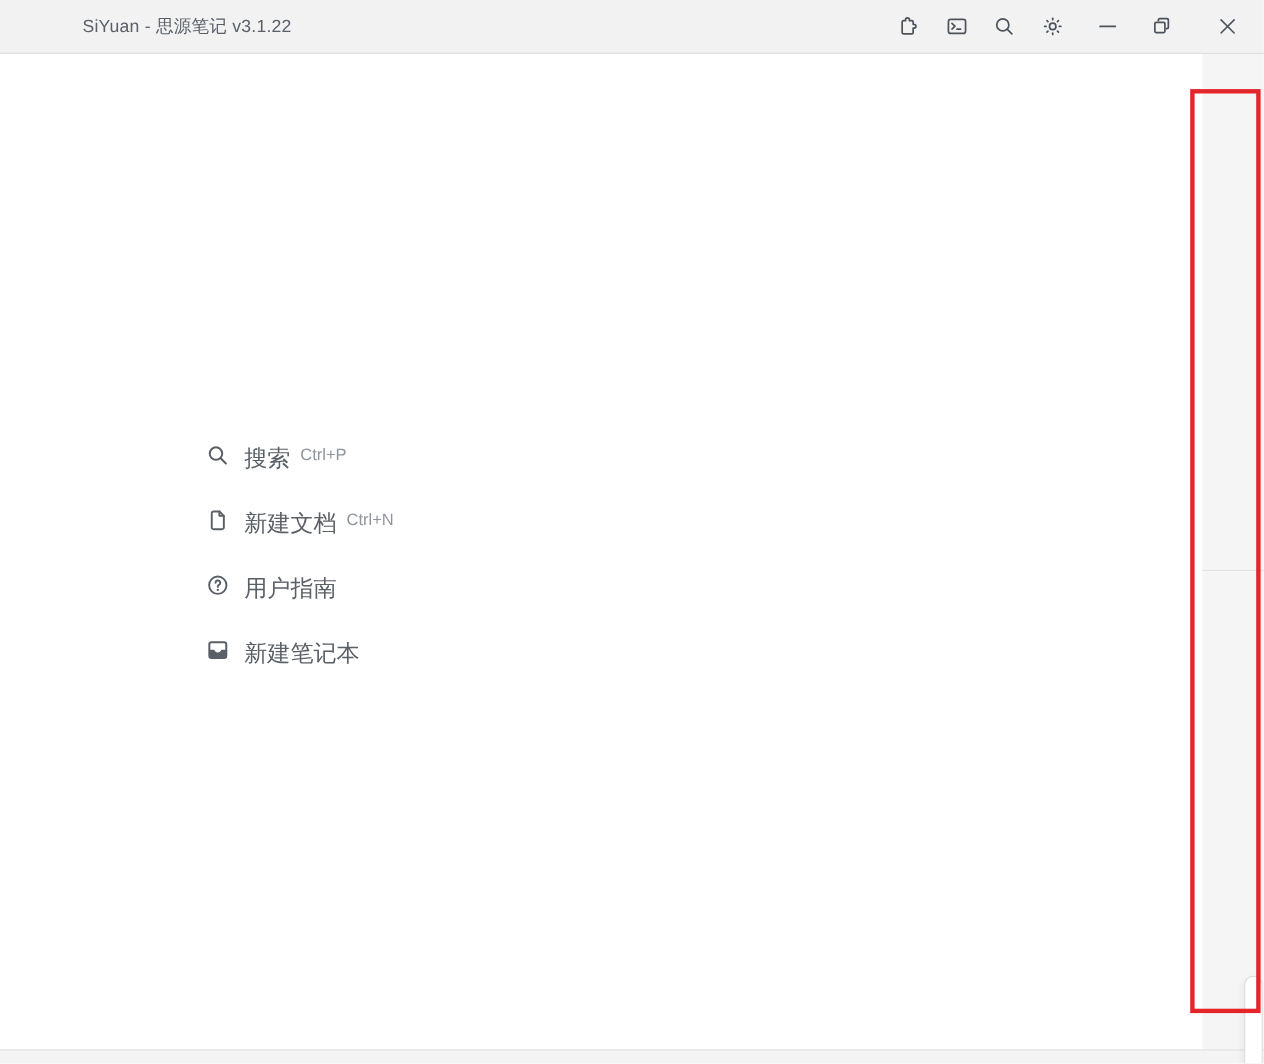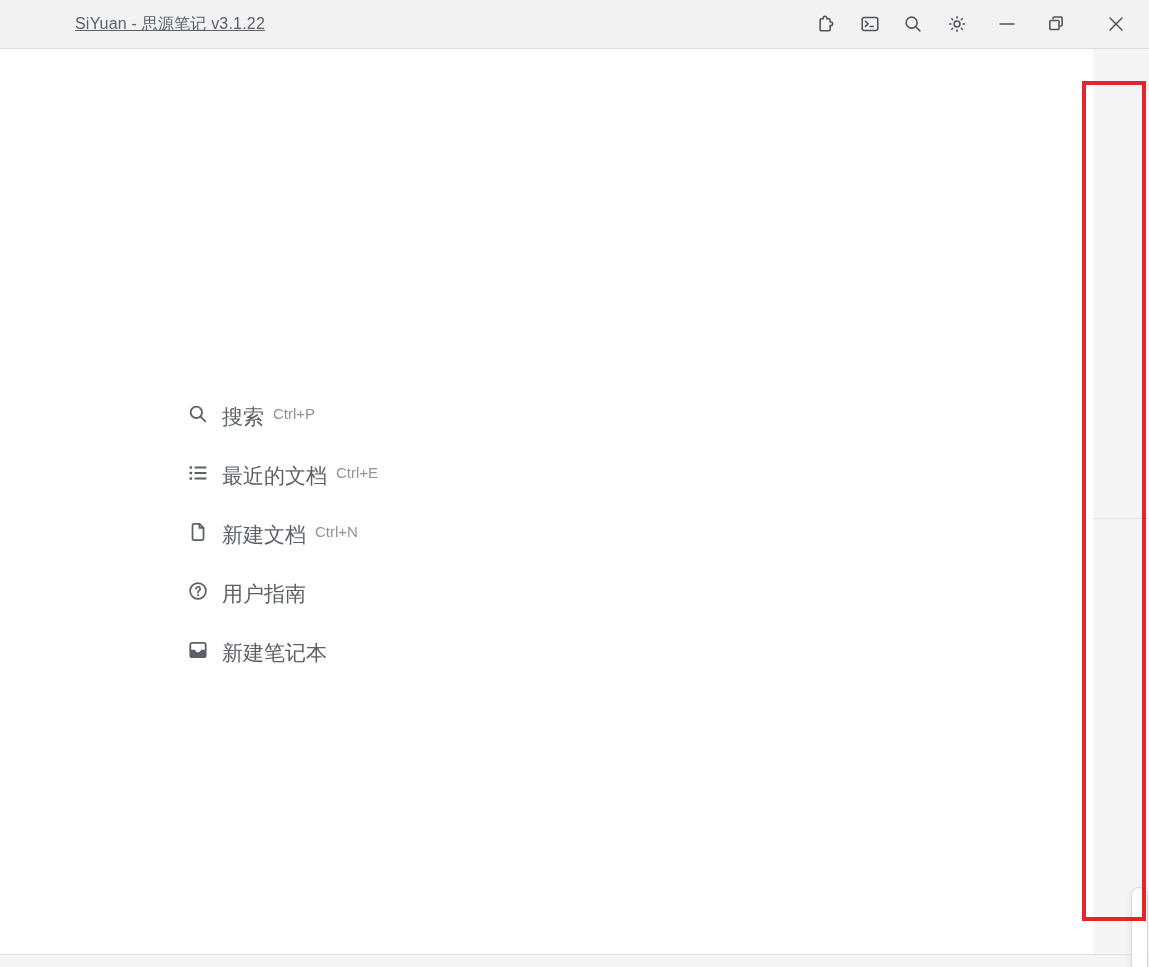--- a/index.html
+++ b/index.html
@@ -25,21 +25,21 @@
   
   .titlebar{
     position:absolute;left:0;top:0;width:1149px;height:49px;
     background:var(--titlebar-bg);
     border-bottom:1px solid var(--titlebar-border);
   }
   .window-title{
     position:absolute;left:75px;top:0;height:48px;
     display:flex;align-items:center;
     font-size:16px;color:var(--title-color);
-    letter-spacing:.2px;white-space:nowrap;text-decoration:underline;
+    letter-spacing:.2px;white-space:nowrap;
   }
   .tb-btn{
     position:absolute;top:9px;width:30px;height:30px;
     display:flex;align-items:center;justify-content:center;
     background:transparent;border:none;cursor:pointer;color:var(--icon-color);
   }
   .tb-btn svg{display:block;}
   .tb-plugin{left:811px;}
   .tb-terminal{left:855px;}
   .tb-search{left:898px;}
@@ -172,34 +172,20 @@
       <span class="mi-icon">
         <svg width="22" height="22" viewBox="0 0 24 24" fill="none" stroke="currentColor" stroke-width="2" stroke-linecap="round">
           <circle cx="10.2" cy="10.2" r="6.2"></circle>
           <line x1="14.9" y1="14.9" x2="20" y2="20"></line>
         </svg>
       </span>
       <span class="mi-label">搜索</span>
       <span class="mi-shortcut">Ctrl+P</span>
     </div>
 
-    <div class="menu-item">
-      <span class="mi-icon">
-        <svg width="22" height="22" viewBox="0 0 24 24" fill="currentColor" stroke="none">
-          <rect x="2.8" y="4.6" width="2.8" height="2.8" rx="0.6"></rect>
-          <rect x="2.8" y="10.6" width="2.8" height="2.8" rx="0.6"></rect>
-          <rect x="2.8" y="16.6" width="2.8" height="2.8" rx="0.6"></rect>
-          <rect x="8.2" y="4.8" width="13" height="2.4" rx="0.6"></rect>
-          <rect x="8.2" y="10.8" width="13" height="2.4" rx="0.6"></rect>
-          <rect x="8.2" y="16.8" width="13" height="2.4" rx="0.6"></rect>
-        </svg>
-      </span>
-      <span class="mi-label">最近的文档</span>
-      <span class="mi-shortcut">Ctrl+E</span>
-    </div>
 
 
     <div class="menu-item">
       <span class="mi-icon">
         <svg width="22" height="22" viewBox="0 0 24 24" fill="none" stroke="currentColor" stroke-width="1.9" stroke-linecap="round" stroke-linejoin="round">
           <path d="M13.6 3.2H7.7A1.7 1.7 0 0 0 6 4.9v14.2a1.7 1.7 0 0 0 1.7 1.7h8.6a1.7 1.7 0 0 0 1.7-1.7V7.6z"></path>
           <path d="M13.6 3.2v4.4H18"></path>
         </svg>
       </span>
       <span class="mi-label">新建文档</span>

